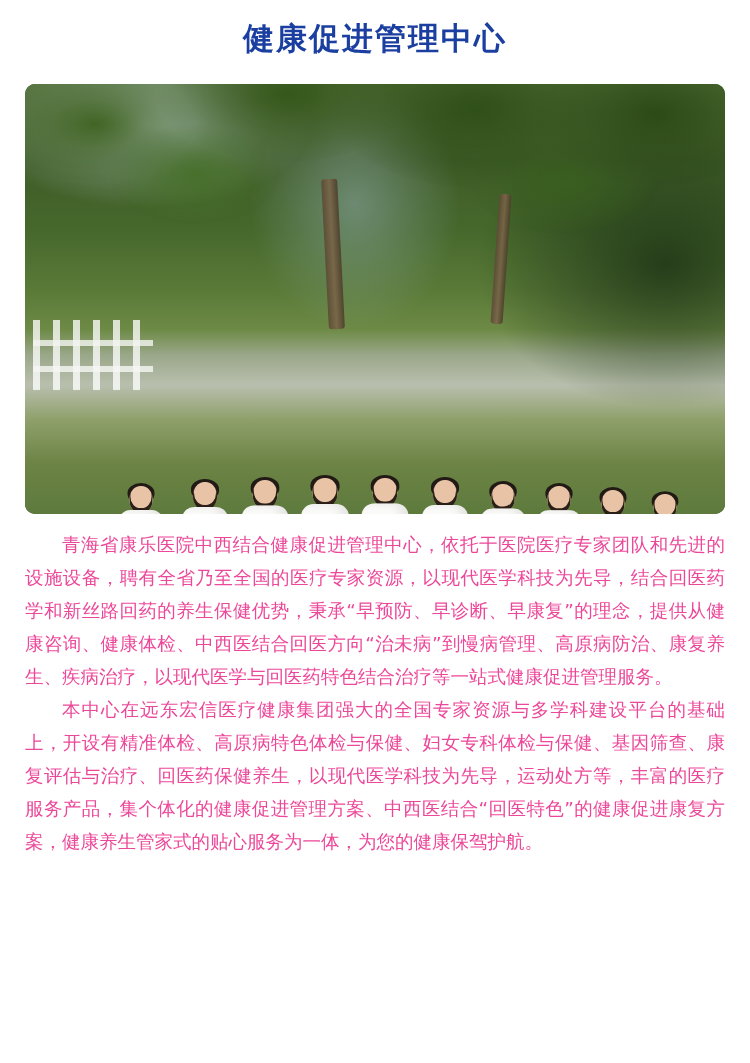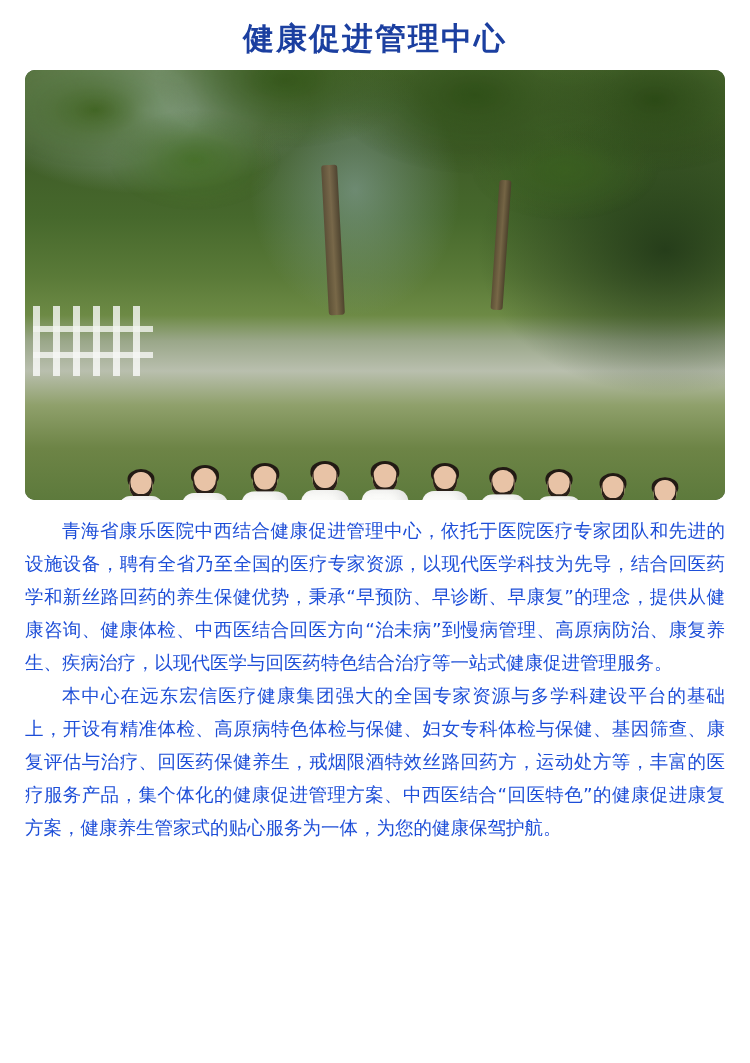--- a/index.html
+++ b/index.html
@@ -20,21 +20,21 @@
     background: #ffffff;
     box-sizing: border-box;
   }
   .title {
     text-align: center;
     color: #1b3fa0;
     font-size: 31px;
     font-weight: bold;
     letter-spacing: 2px;
     padding-top: 18px;
-    padding-bottom: 10px;
+    padding-bottom: 24px;
     font-family: "DejaVu Sans", "Liberation Sans", sans-serif;
   }
   .photo-wrap {
     width: 700px;
     margin: 0 auto;
     height: 430px;
     border-radius: 10px;
     overflow: hidden;
     position: relative;
     background: #2e4b22;
@@ -141,21 +141,21 @@
     left: 50%;
     transform: translateX(-50%);
     top: 25px;
     width: 22px; height: 12px;
     background: #e3e5e0;
     clip-path: polygon(0 0, 100% 0, 50% 100%);
   }
   .body-text {
     width: 700px;
     margin: 14px auto 8px auto;
-    color: #1d4ed8;
+    color: #ec4899;
     font-size: 18.5px;
     line-height: 33px;
     text-align: justify;
     font-family: "DejaVu Sans", "Liberation Sans", sans-serif;
   }
   .body-text p {
     margin: 0;
     text-indent: 2em;
   }
 </style>
@@ -238,16 +238,16 @@
       <div class="person" style="left:612px; bottom:20px; transform:scale(0.95);">
         <div class="hair"></div>
         <div class="head"></div>
 
       </div>
     </div>
   </div>
 
   <div class="body-text">
     <p>青海省康乐医院中西结合健康促进管理中心，依托于医院医疗专家团队和先进的设施设备，聘有全省乃至全国的医疗专家资源，以现代医学科技为先导，结合回医药学和新丝路回药的养生保健优势，秉承“早预防、早诊断、早康复”的理念，提供从健康咨询、健康体检、中西医结合回医方向“治未病”到慢病管理、高原病防治、康复养生、疾病治疗，以现代医学与回医药特色结合治疗等一站式健康促进管理服务。</p>
-    <p>本中心在远东宏信医疗健康集团强大的全国专家资源与多学科建设平台的基础上，开设有精准体检、高原病特色体检与保健、妇女专科体检与保健、基因筛查、康复评估与治疗、回医药保健养生，戒烟限酒特效丝路回药方，运动处方等，丰富的医疗服务产品，集个体化的健康促进管理方案、中西医结合“回医特色”的健康促进康复方案，健康养生管家式的贴心服务为一体，为您的健康保驾护航。</p>
+    <p>本中心在远东宏信医疗健康集团强大的全国专家资源与多学科建设平台的基础上，开设有精准体检、高原病特色体检与保健、妇女专科体检与保健、基因筛查、康复评估与治疗、回医药保健养生，以现代医学科技为先导，运动处方等，丰富的医疗服务产品，集个体化的健康促进管理方案、中西医结合“回医特色”的健康促进康复方案，健康养生管家式的贴心服务为一体，为您的健康保驾护航。</p>
   </div>
 
 </div>
 
 </body></html>

